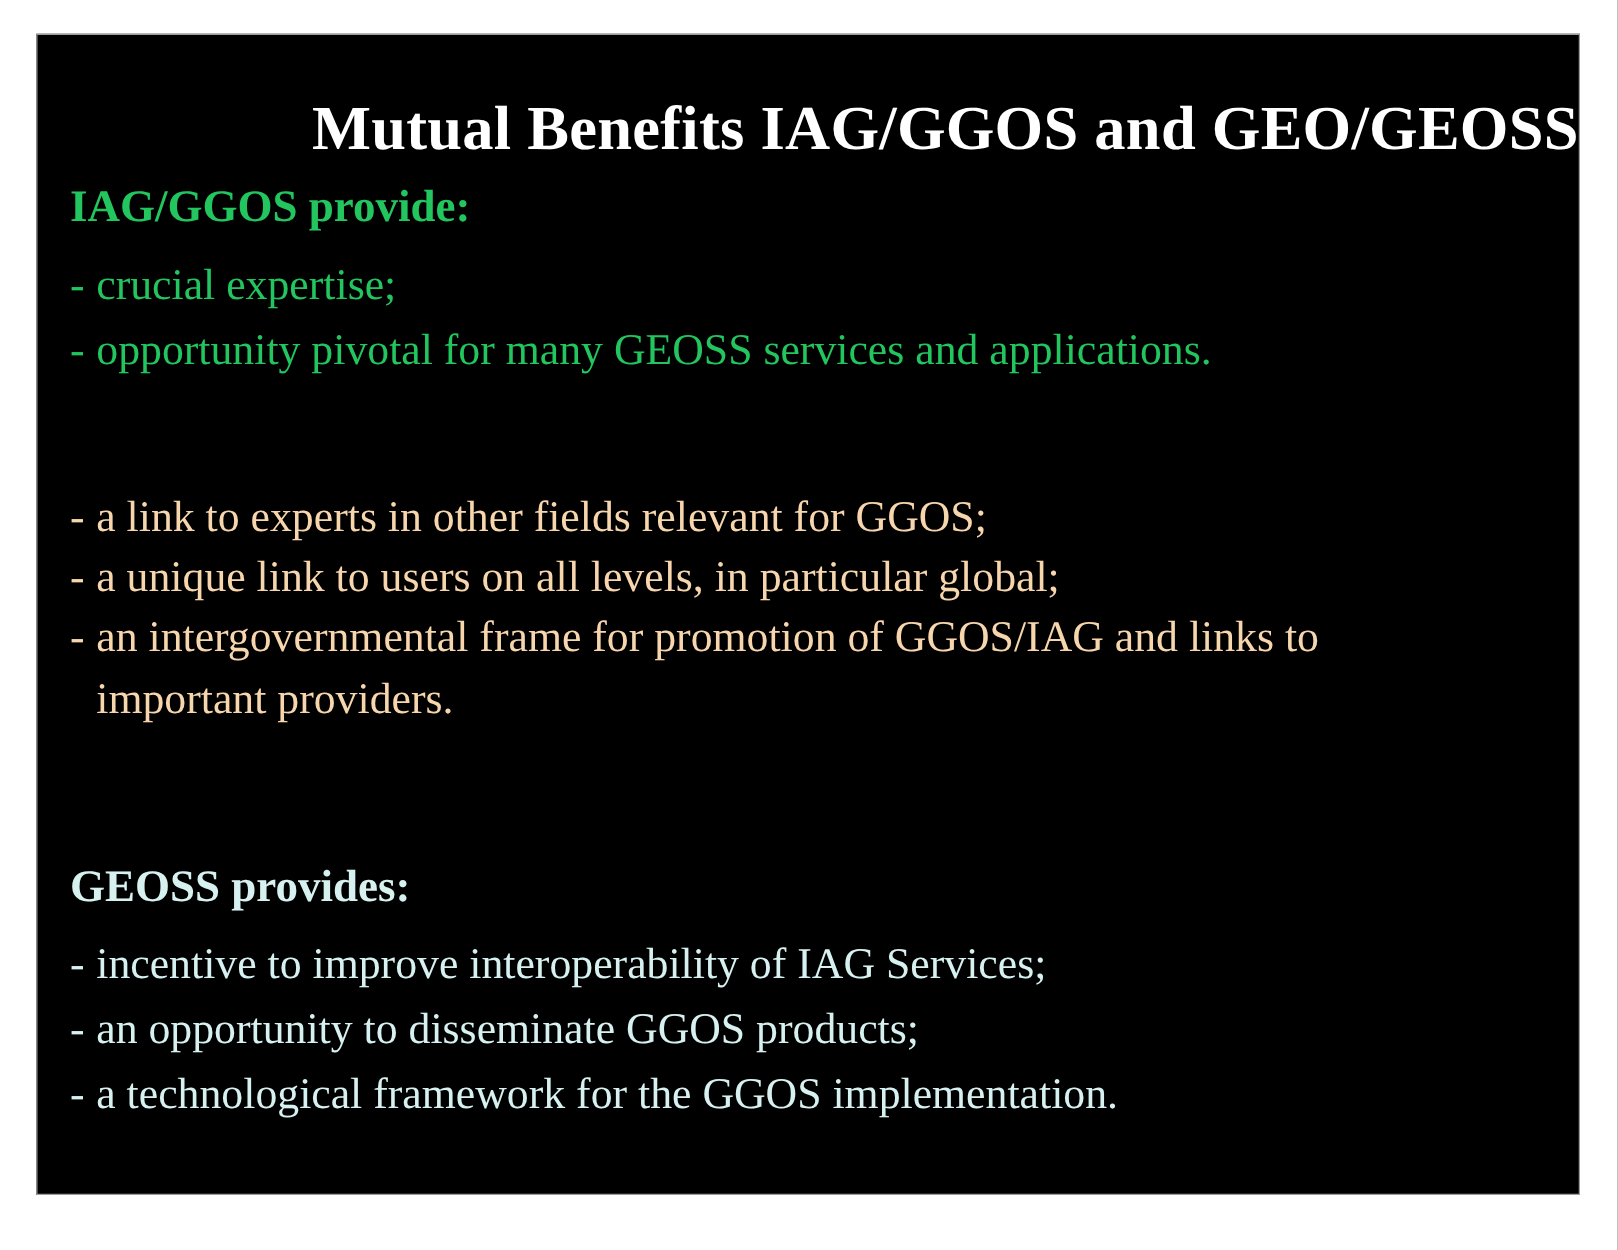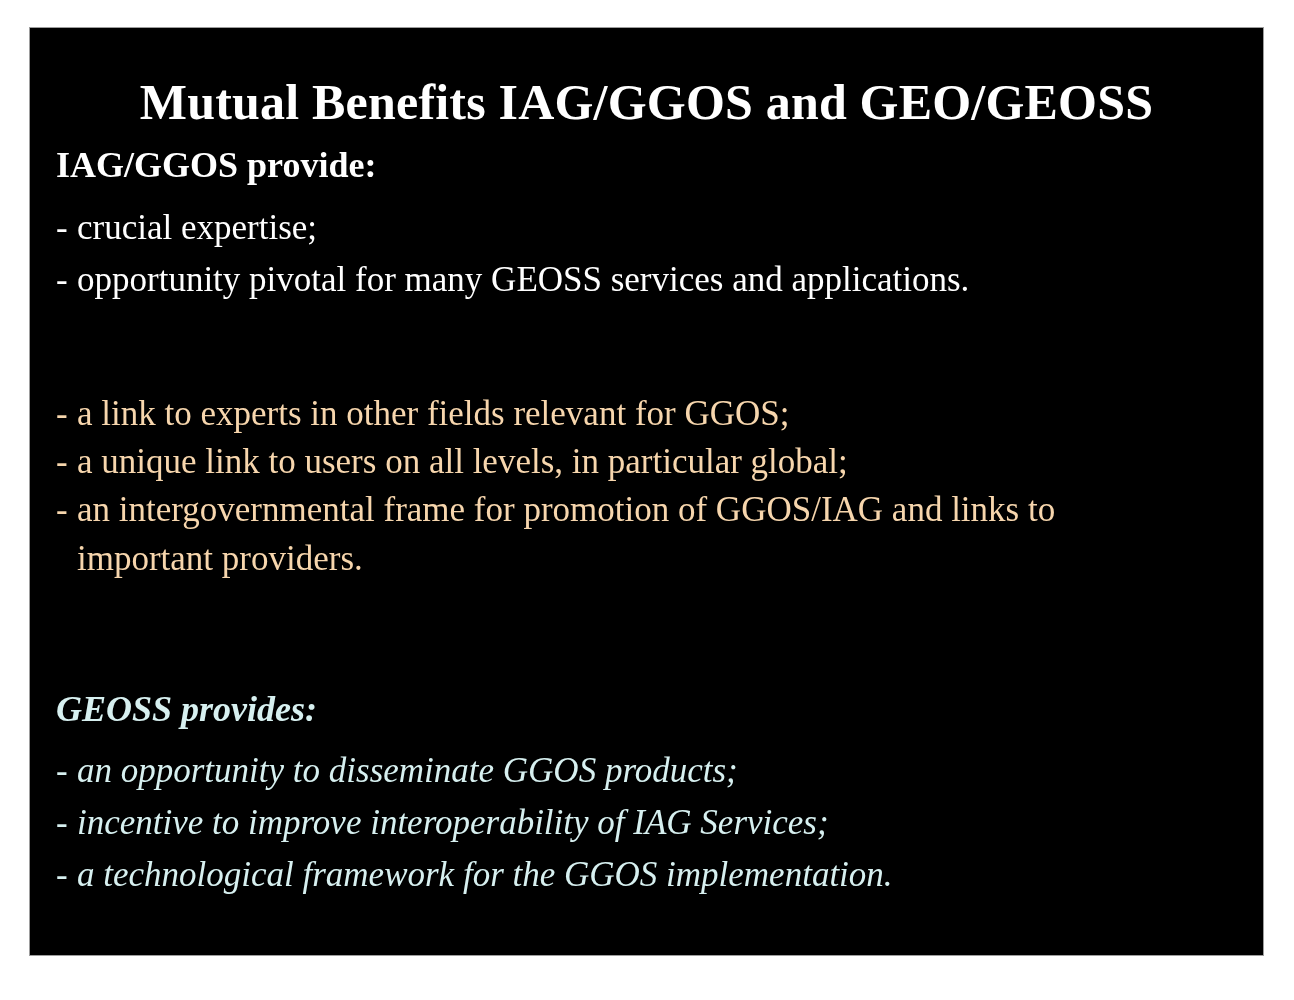--- a/index.html
+++ b/index.html
@@ -27,21 +27,21 @@
     border: 1px solid #9d9d9d;
     overflow: hidden;
   }
 
   
   #slide-title {
     position: absolute;
     left: 0;
     top: 46px;
     width: 100%;
-    text-align: center;
+    text-align: right;
     color: #ffffff;
     font-family: "Liberation Serif", "DejaVu Serif", serif;
     font-weight: bold;
     font-size: 50px;
     line-height: 56px;
     letter-spacing: 0.2px;
     white-space: nowrap;
   }
 
   
@@ -86,21 +86,21 @@
   #block-geoss .block-heading { margin-bottom: 16px; }
   #block-geoss .bullet { line-height: 52px; }
 </style>
 </head>
 <body style="background: rgb(255, 255, 255);">
 
 <div id="slide-wrapper" style="background: rgb(0, 0, 0); border-color: rgb(157, 157, 157);">
 
   <div id="slide-title" style="color: rgb(255, 255, 255);">Mutual Benefits IAG/GGOS and GEO/GEOSS</div>
 
-  <div class="block" id="block-iag" style="color: #ffffff;">
+  <div class="block" id="block-iag" style="color: #22c55e;">
     <div class="block-heading">IAG/GGOS provide:</div>
 
     <div class="bullet">
       <span class="dash">-</span><span>crucial expertise;</span>
     </div>
     <div class="bullet">
       <span class="dash">-</span><span>opportunity pivotal for many GEOSS services and applications.</span>
     </div>
   </div>
 
@@ -111,27 +111,27 @@
     </div>
     <div class="bullet">
       <span class="dash">-</span><span>a unique link to users on all levels, in particular global;</span>
     </div>
     <div class="bullet">
       <span class="dash">-</span><span>an intergovernmental frame for promotion of GGOS/IAG and links to</span>
     </div>
     <div class="cont-line">important providers.</div>
   </div>
 
-  <div class="block" id="block-geoss" style="color: rgb(215, 240, 240); font-style: italic;">
+  <div class="block" id="block-geoss" style="color: rgb(215, 240, 240);">
     <div class="block-heading">GEOSS provides:</div>
 
     <div class="bullet">
-      <span class="dash">-</span><span>an opportunity to disseminate GGOS products;</span>
+      <span class="dash">-</span><span>incentive to improve interoperability of IAG Services;</span>
     </div>
     <div class="bullet">
-      <span class="dash">-</span><span>incentive to improve interoperability of IAG Services;</span>
+      <span class="dash">-</span><span>an opportunity to disseminate GGOS products;</span>
     </div>
     <div class="bullet">
       <span class="dash">-</span><span>a technological framework for the GGOS implementation.</span>
     </div>
   </div>
 
 </div>
 
 </body></html>

